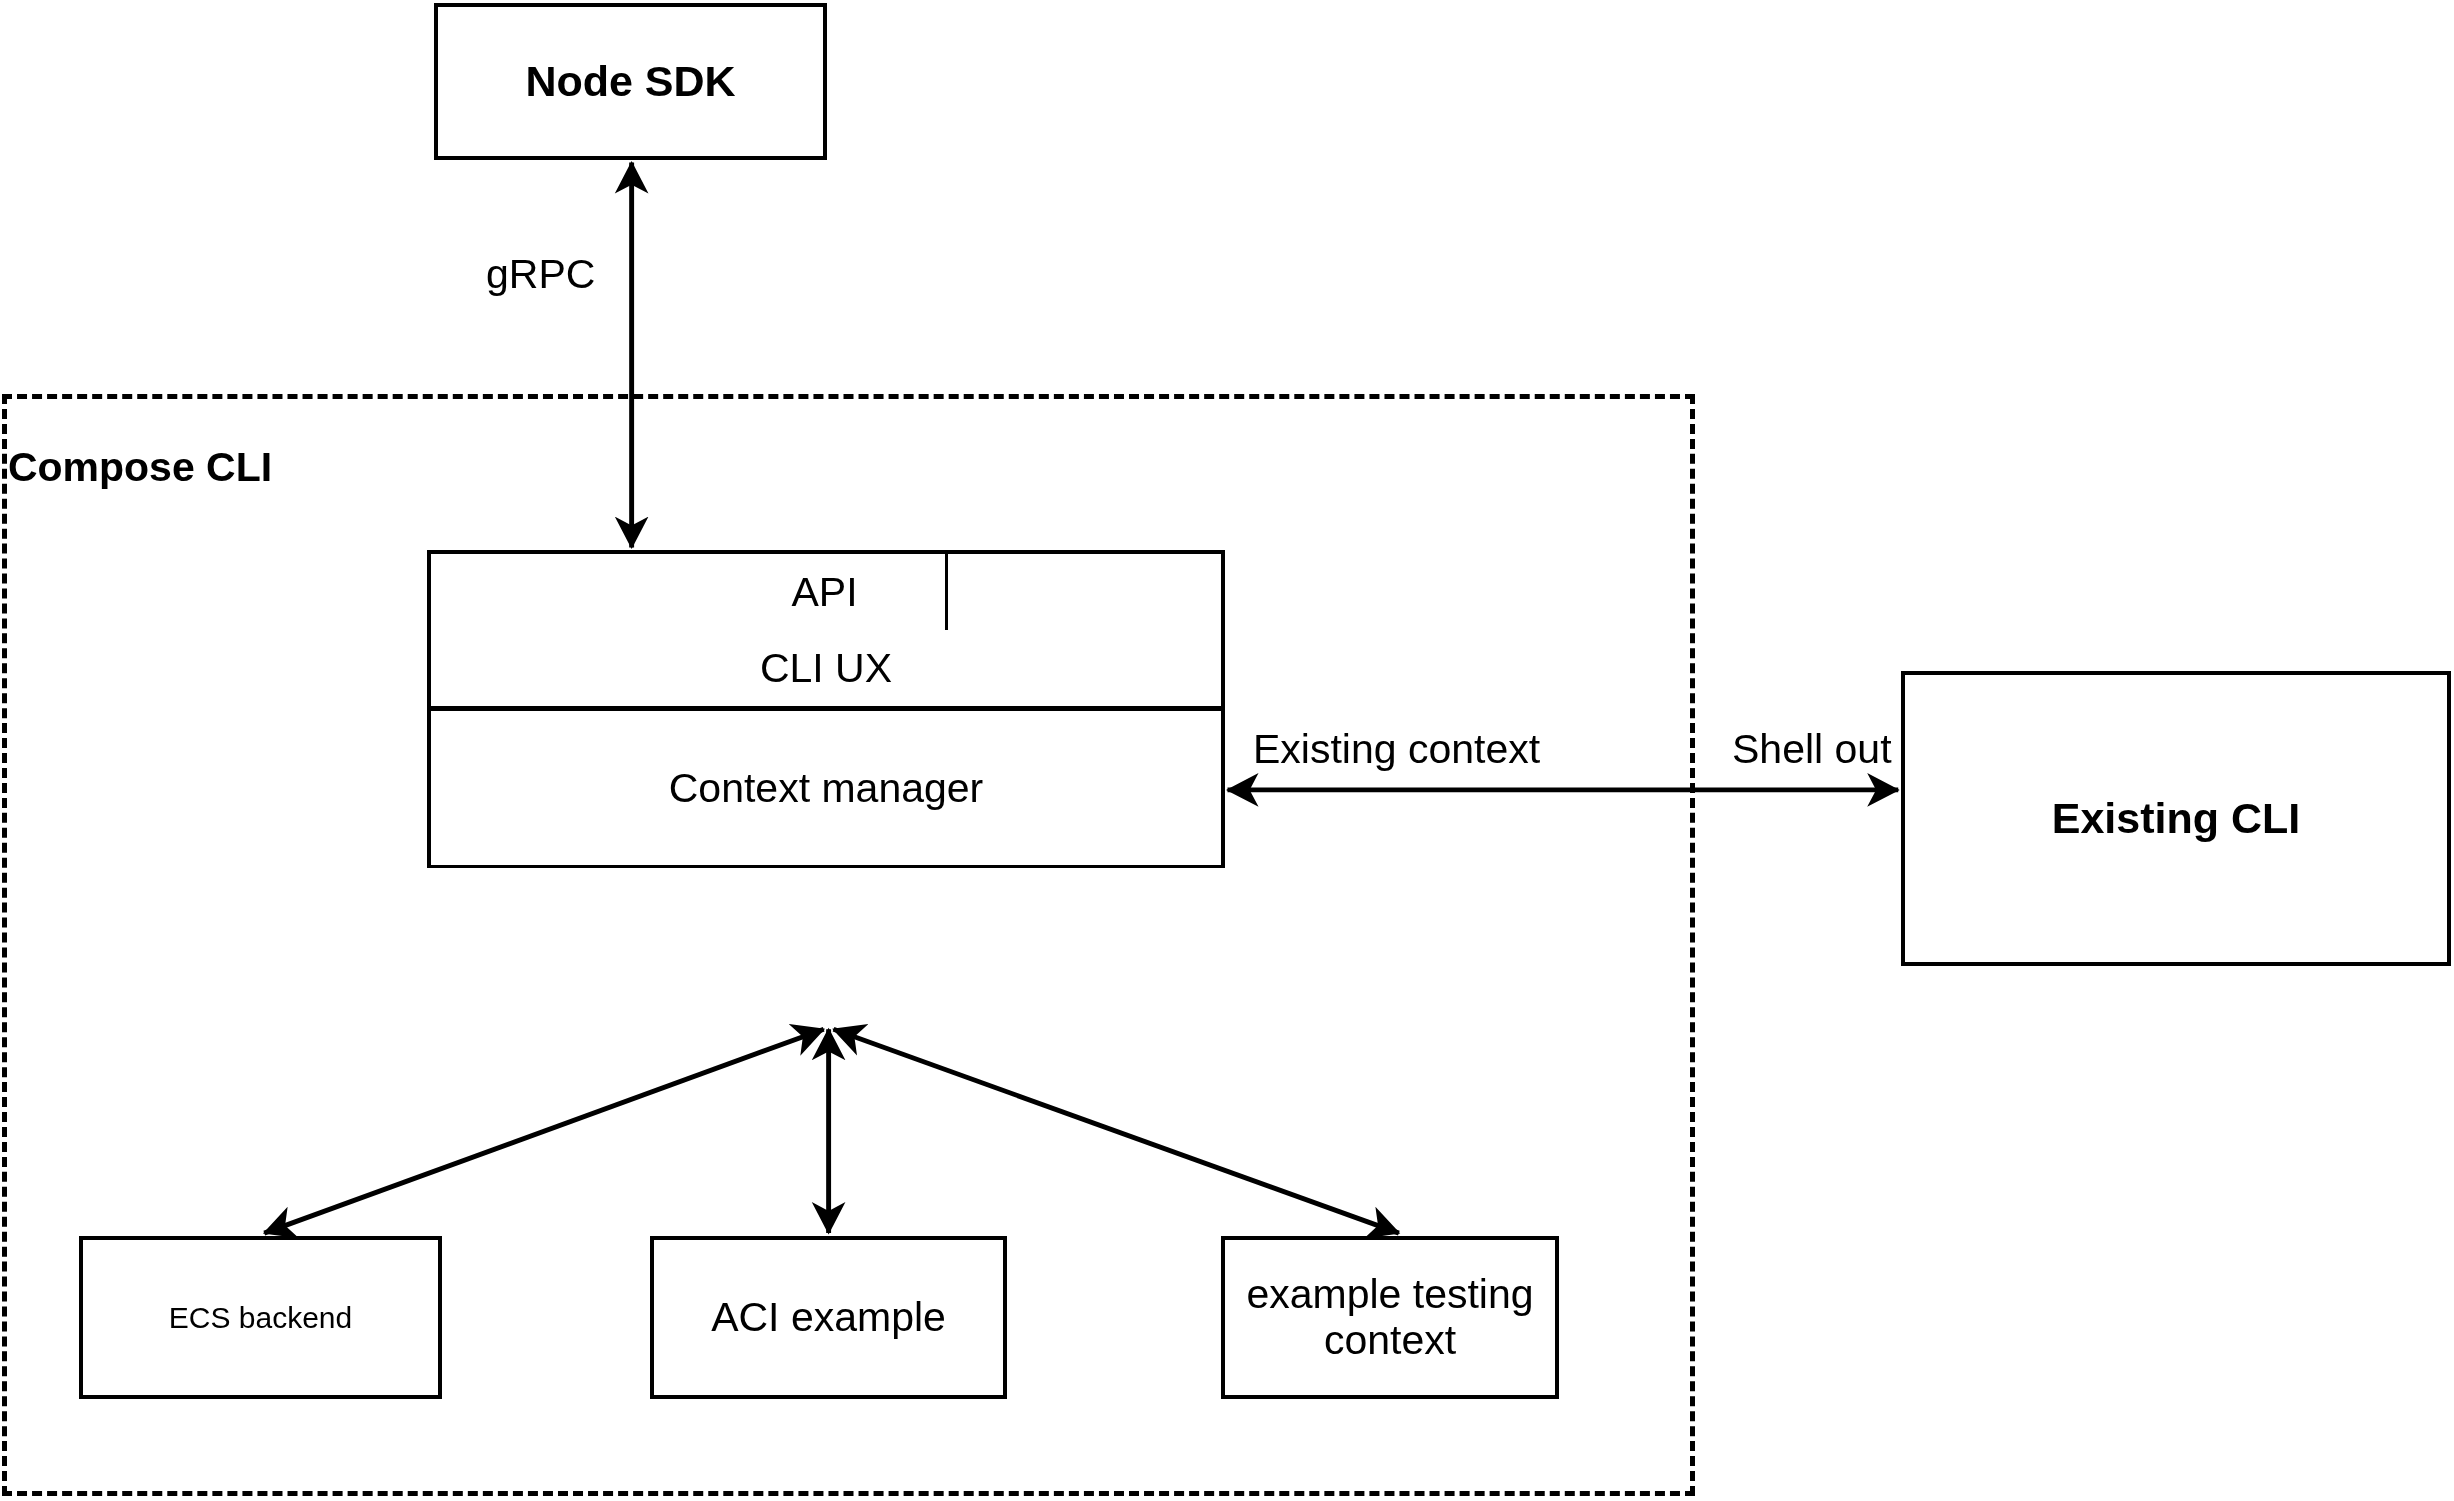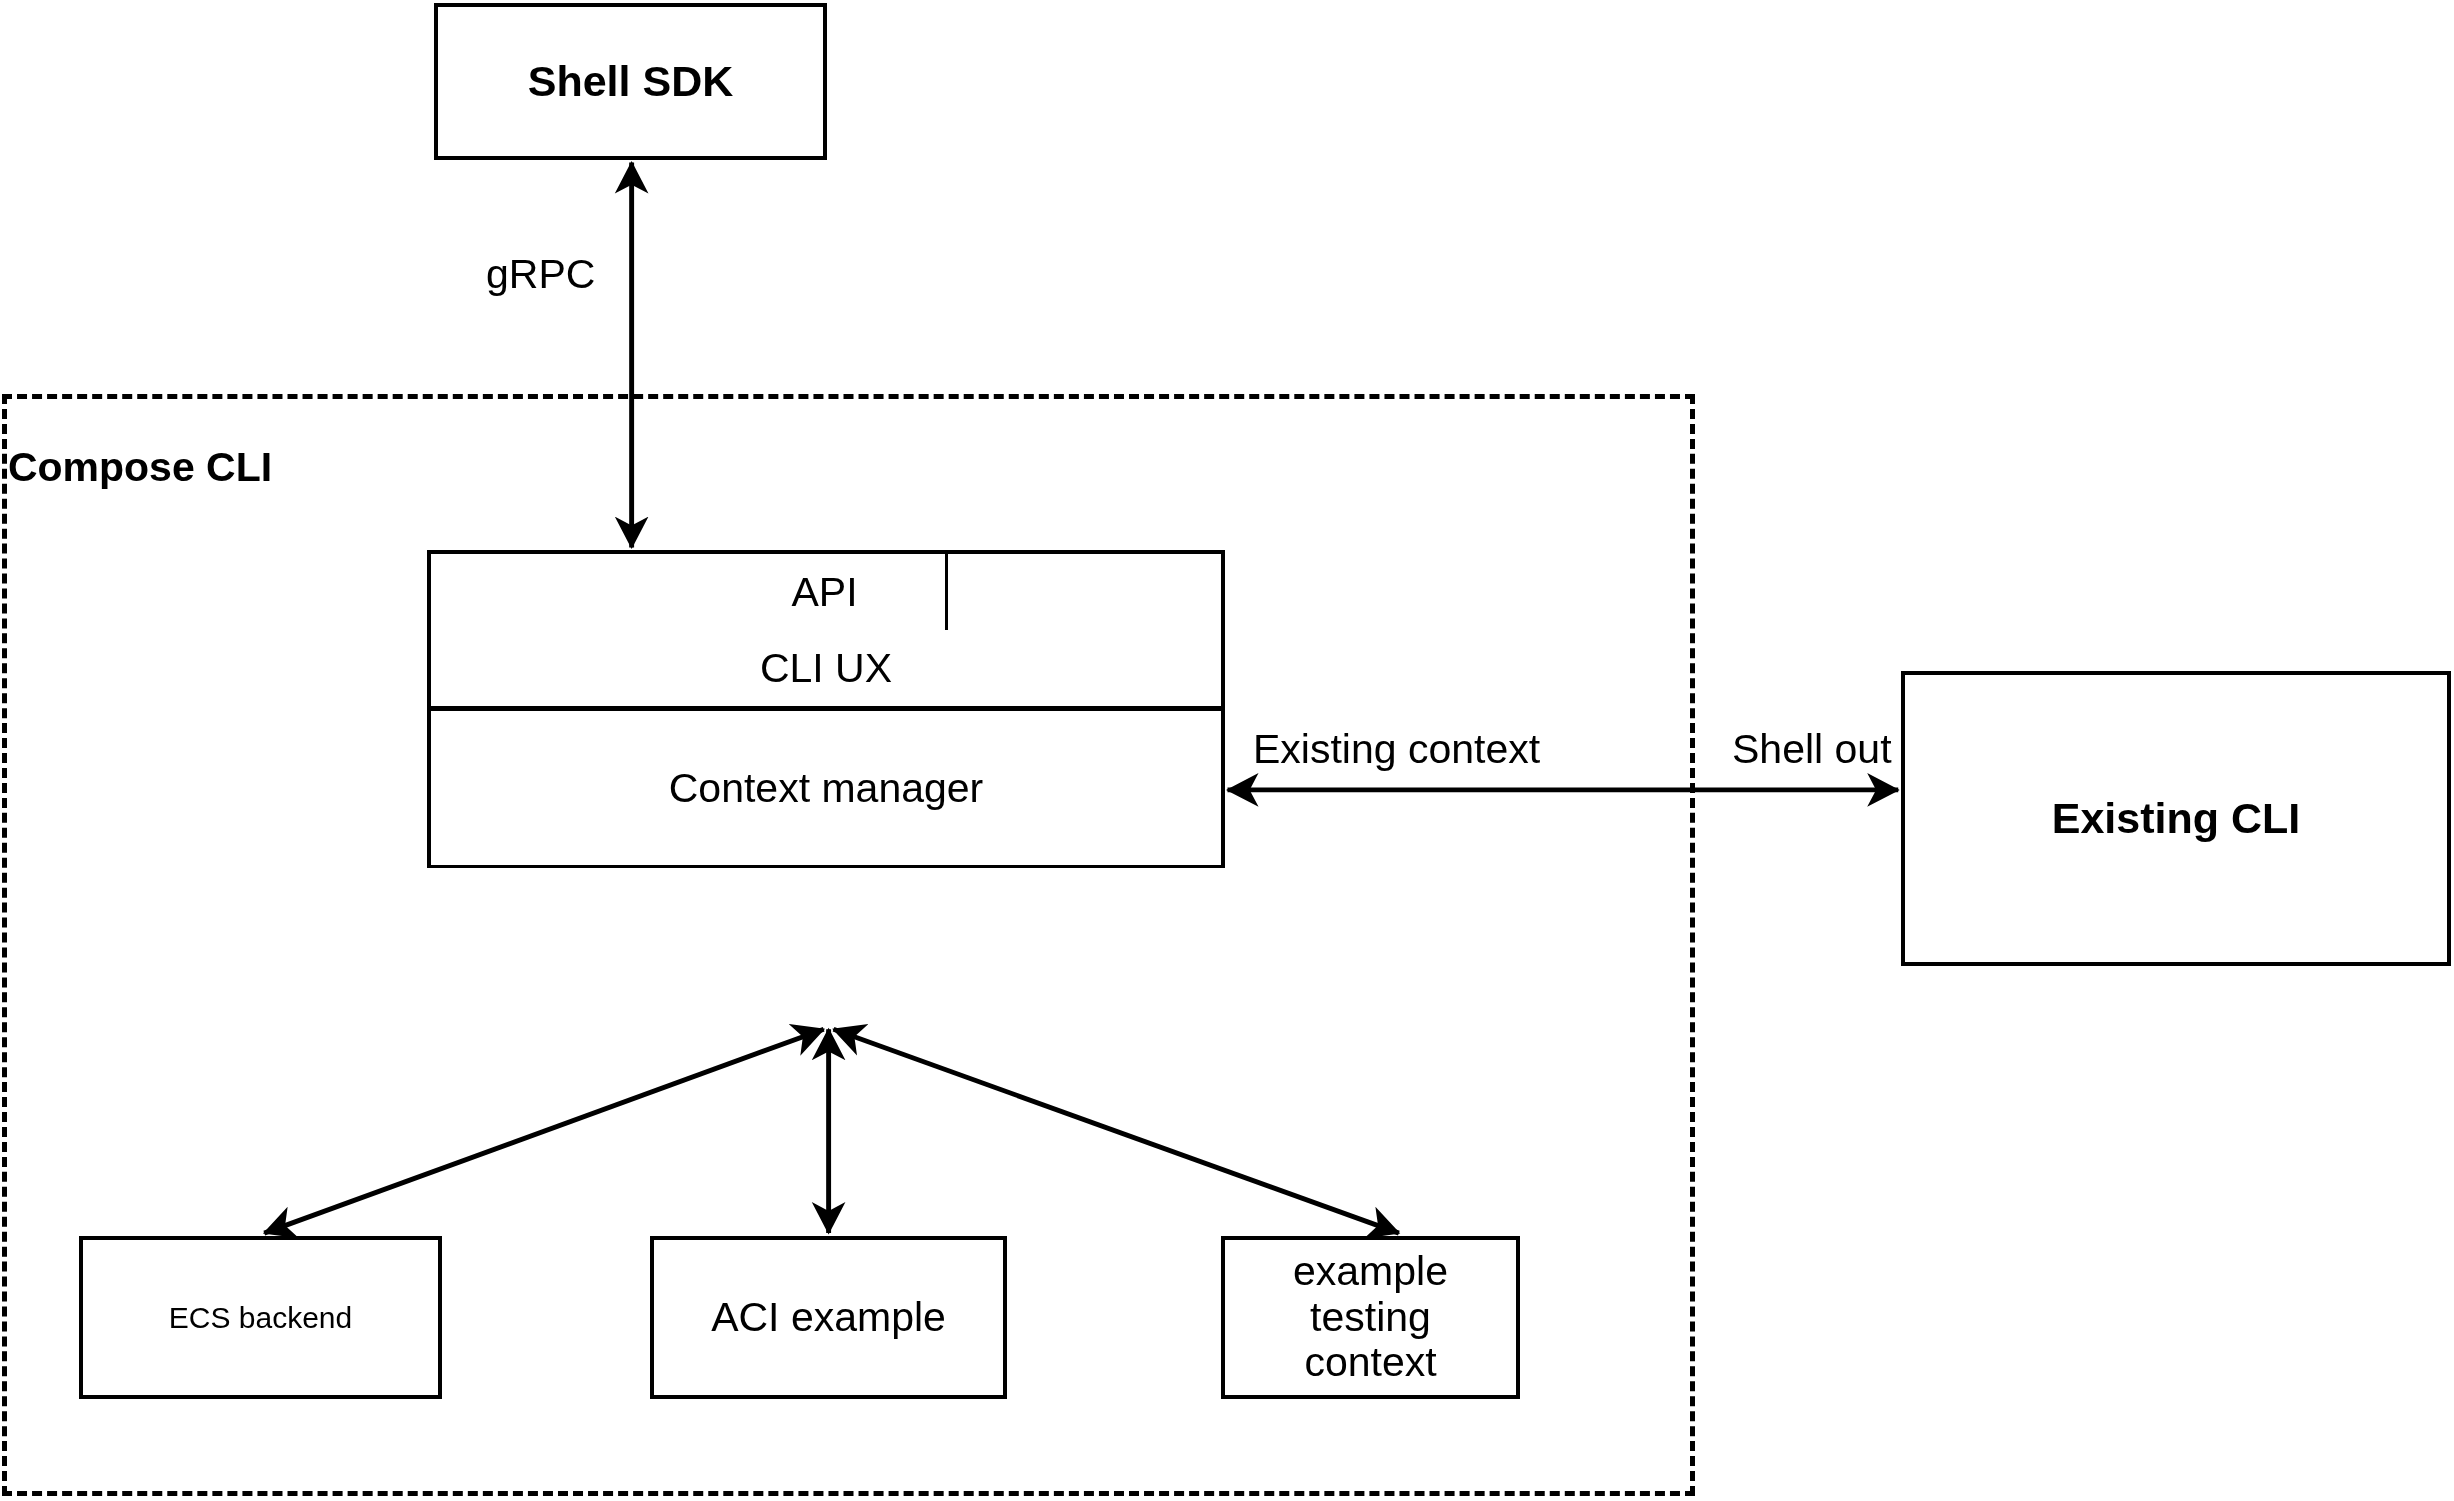--- a/index.html
+++ b/index.html
@@ -125,21 +125,21 @@
   
   #ecs-backend-box {
     left: 79px; top: 1236px; width: 363px; height: 163px;
     font-size: 30px;
   }
   #aci-backend-box {
     left: 650px; top: 1236px; width: 357px; height: 163px;
     font-size: 41px;
   }
   #example-backend-box {
-    left: 1221px; top: 1236px; width: 299px; height: 163px;
+    left: 1221px; top: 1236px; width: 338px; height: 163px;
     font-size: 41px;
   }
   
   .edge-label {
     position: absolute;
     font-size: 41px;
     line-height: 1;
     white-space: nowrap;
     background: transparent;
   }
@@ -170,21 +170,21 @@
     <line x1="1246" y1="802" x2="1927" y2="802" stroke="#000000" stroke-width="5" marker-start="url(#arrow-start)" marker-end="url(#arrow-end)"></line>
 
     <line x1="836" y1="1045" x2="268" y2="1252" stroke="#000000" stroke-width="5" marker-start="url(#arrow-start)" marker-end="url(#arrow-end)"></line>
 
     <line x1="841" y1="1045" x2="841" y2="1252" stroke="#000000" stroke-width="5" marker-start="url(#arrow-start)" marker-end="url(#arrow-end)"></line>
 
     <line x1="846" y1="1045" x2="1420" y2="1252" stroke="#000000" stroke-width="5" marker-start="url(#arrow-start)" marker-end="url(#arrow-end)"></line>
   </svg>
 
   <div id="node-sdk-box" class="node-box bold-node">
-    <span class="node-label">Shell SDK</span>
+    <span class="node-label">Node SDK</span>
   </div>
 
   <div id="existing-cli-box" class="node-box bold-node">
     <span class="node-label">Existing CLI</span>
   </div>
 
   <div id="cli-stack">
     <div id="stack-row-top" class="stack-row">
       <div id="api-cell" class="top-cell">
         <span class="node-label">API</span>

